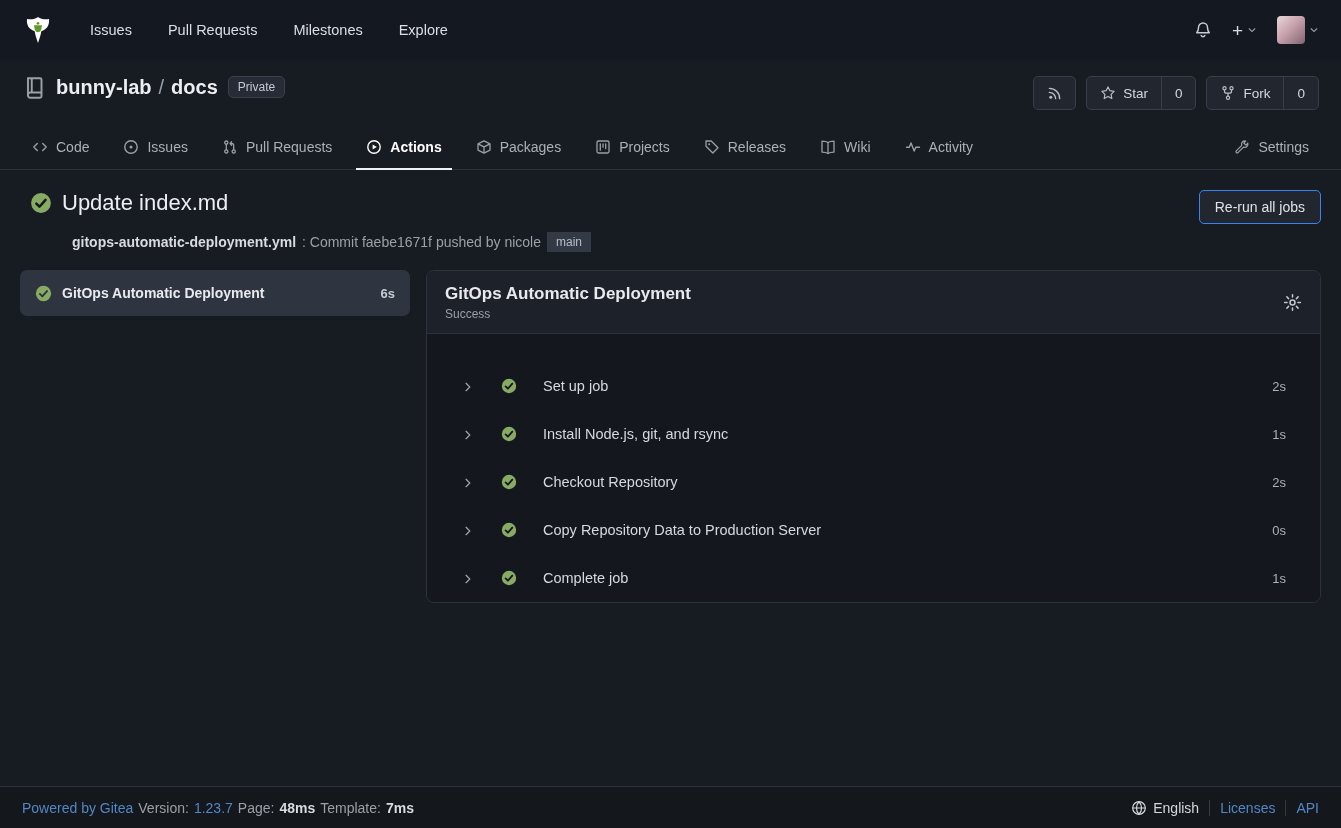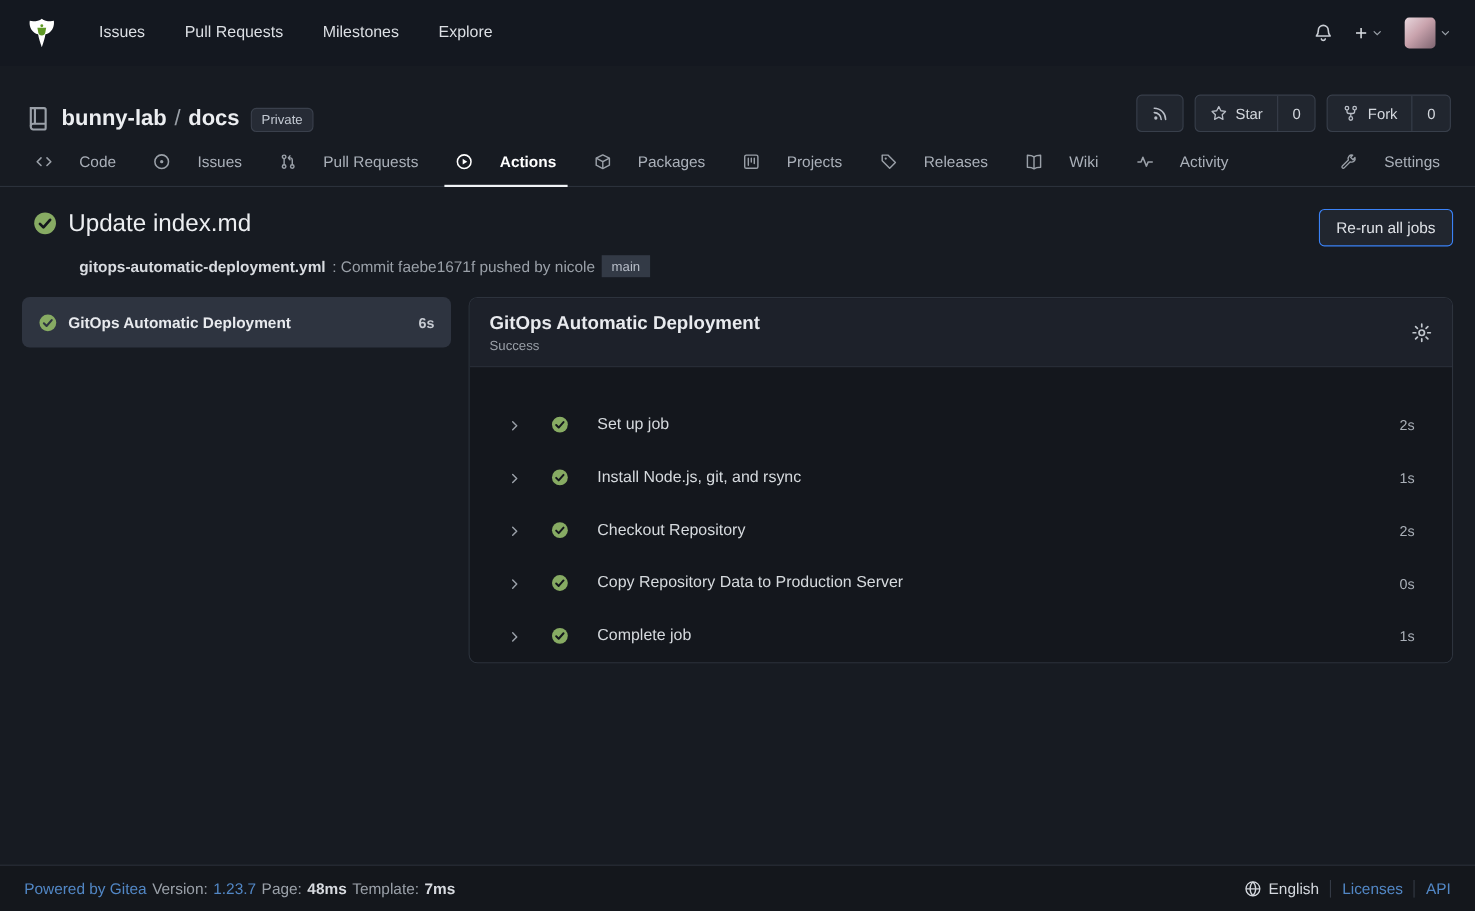--- a/index.html
+++ b/index.html
@@ -36,21 +36,21 @@
   .plus-glyph { font-size:19px; color:#d8dbe0; line-height:1; }
   .caret { color:#9aa0a8; }
   .avatar {
     width:28px; height:28px; border-radius:4px;
     background:linear-gradient(135deg,#e8d7dd 0%,#c9a3ad 45%,#7e6470 100%);
   }
 
   
   .repo-header { padding:16px 0 0; flex-shrink:0; }
   .repo-title-row {
-    display:flex; align-items:flex-end;
+    display:flex; align-items:flex-start;
     padding:0 22px; height:44px;
   }
   .repo-icon { color:#9aa0a8; margin-right:10px; }
   .repo-name-group { display:flex; align-items:center; gap:7px; font-size:20px; color:#eceef1; }
   .repo-owner, .repo-name { font-weight:600; color:#eceef1; }
   .repo-slash { color:#9aa0a8; font-weight:400; }
   .badge-private {
     margin-left:10px;
     font-size:12px; color:#c3c9d2;
     background:#262b35; border:1px solid #3a404c;
@@ -72,21 +72,21 @@
   .btn-seg .seg-icon { color:#b8bdc6; }
 
   
   .repo-tabs {
     display:flex; align-items:flex-end;
     padding:0 22px;
     border-bottom:1px solid #2b313b;
     margin-top:8px;
   }
   .tab {
-    display:flex; align-items:center; gap:24px;
+    display:flex; align-items:center; gap:8px;
     padding:11px 10px 13px;
     margin-right:14px;
     color:#aab0b9; font-size:14px;
     border-bottom:2px solid transparent;
     margin-bottom:-1px;
   }
   .tab .tab-icon { color:#9aa0a8; }
   .tab.active { color:#ffffff; font-weight:600; border-bottom-color:#f0f3f6; }
   .tab.active .tab-icon { color:#ffffff; }
   .tab-settings { margin-left:auto; margin-right:0; }

